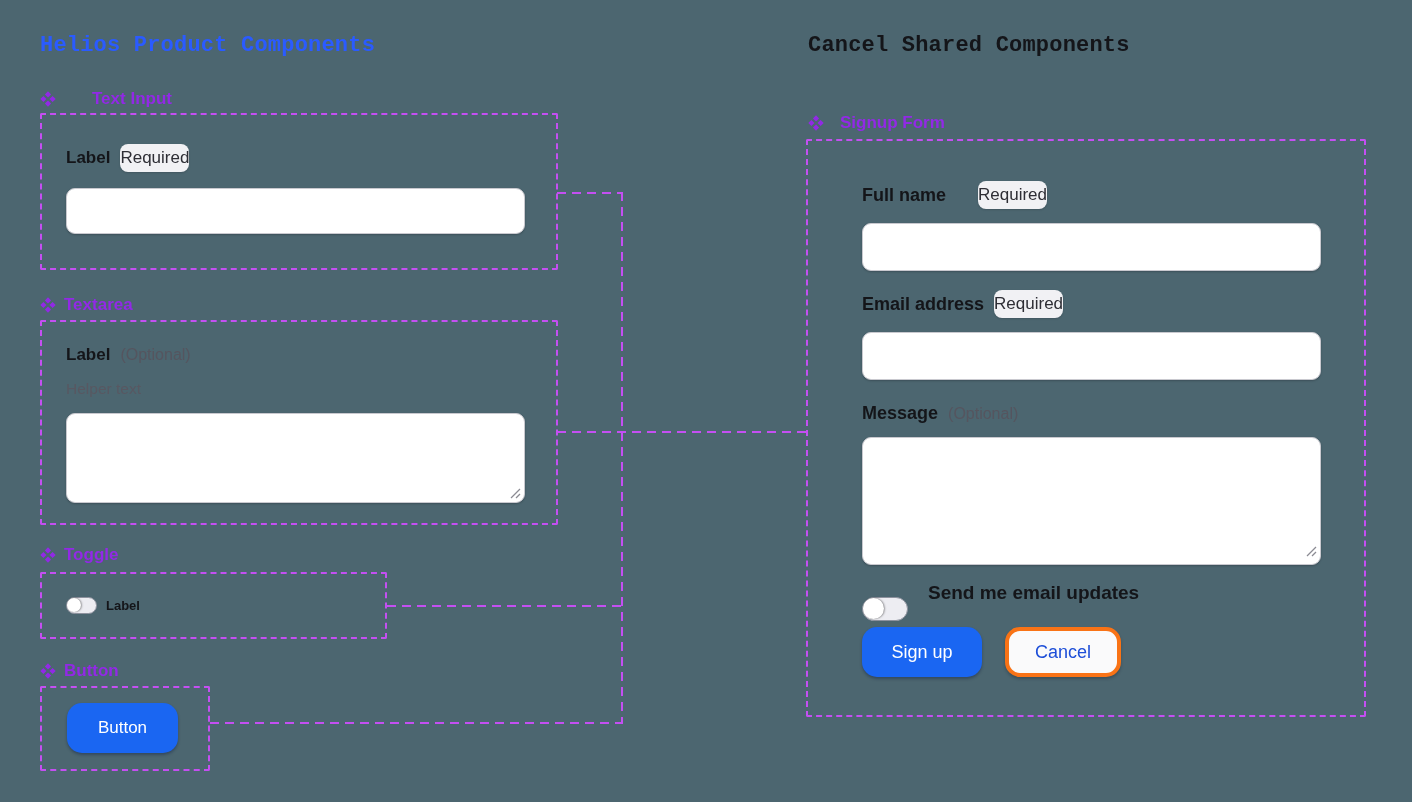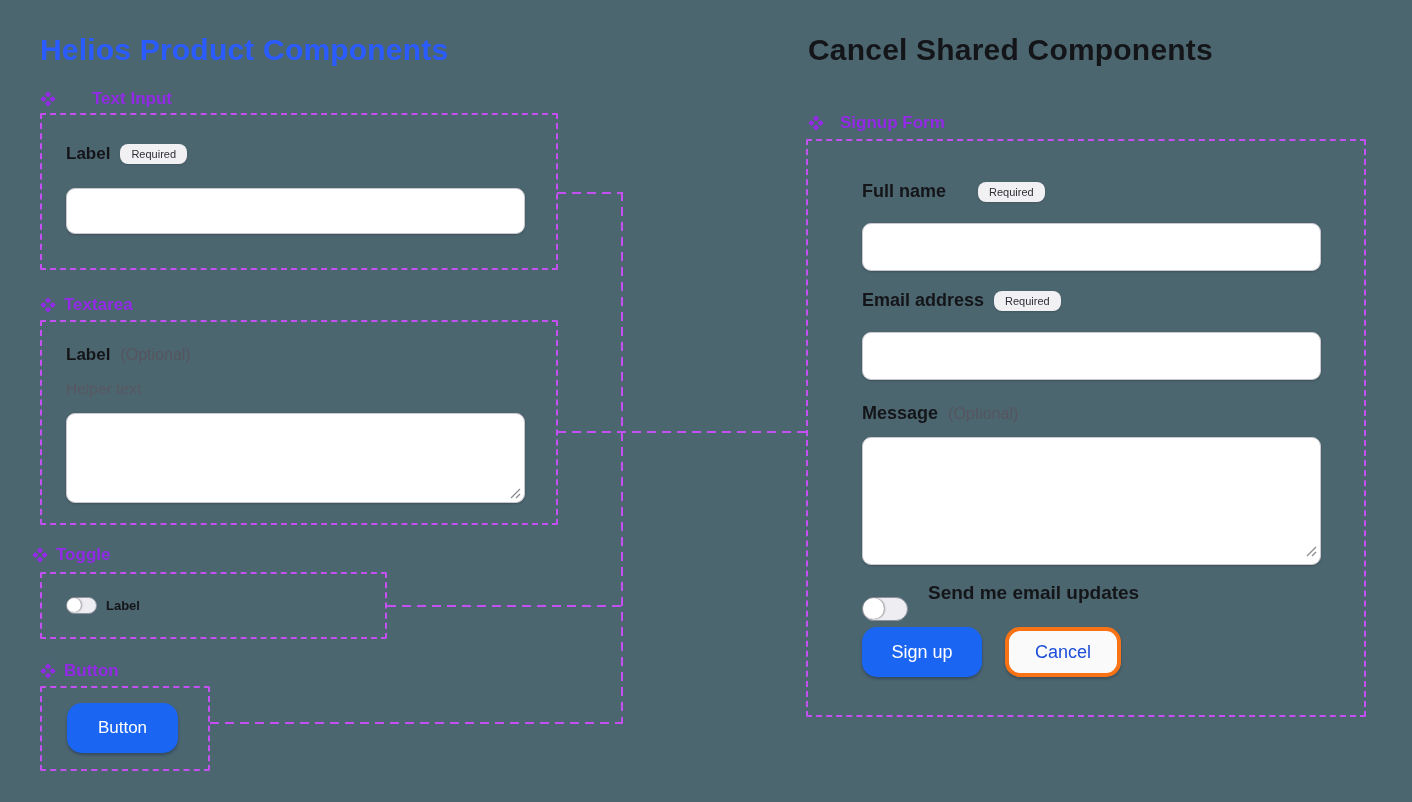--- a/index.html
+++ b/index.html
@@ -3,32 +3,32 @@
 <meta charset="utf-8">
 <style>
   html,body{margin:0;padding:0;}
   body{
     width:1412px;height:802px;position:relative;overflow:hidden;
     background:#4c6670;
     font-family:"Liberation Sans", sans-serif;
     color:#15161a;
   }
   .abs{position:absolute;}
-  .panel-title{font-size:30px;font-weight:bold;letter-spacing:.2px;}
+  .panel-title{font-size:22px;font-weight:bold;letter-spacing:.2px;font-family:Liberation Mono, monospace;}
   .sec-head{display:flex;align-items:center;gap:8px;color:#9229e6;font-size:17px;font-weight:bold;}
   .sec-head svg{display:block;}
   .dashed-box{position:absolute;border:2px dashed #c44ff2;box-sizing:border-box;border-radius:2px;}
   .label-row{display:flex;align-items:center;gap:10px;}
   .field-label{font-weight:bold;color:#141519;font-size:17px;}
   .field-label-lg{font-weight:bold;color:#141519;font-size:18px;}
   .optional{color:#55555f;font-weight:normal;font-size:16px;}
   .helper{color:#585862;font-size:15.5px;}
   .badge{
-    background:#f1f1f4;color:#2e2e35;border-radius:8px;padding:4px 11px;
-    font-size:11px;box-shadow:0 1px 2px rgba(20,20,30,.18);
+    background:#f1f1f4;color:#2e2e35;border-radius:8px;padding:4px 0;
+    font-size:17px;box-shadow:0 1px 2px rgba(20,20,30,.18);
   }
   .txt-field{
     position:absolute;background:#ffffff;border:1px solid #c9c9cf;border-radius:9px;
     box-shadow:0 1px 2px rgba(15,15,25,.25);box-sizing:border-box;
     font-family:"Liberation Sans",sans-serif;font-size:16px;padding:6px 12px;color:#15161a;
     resize:none;outline:none;
   }
   .grip{position:absolute;pointer-events:none;}
   .toggle{position:relative;background:#ededf2;border:1.5px solid #8e929e;box-sizing:border-box;}
   .toggle .knob{
@@ -93,21 +93,21 @@
 </div>
 <div class="abs helper" style="left:66px;top:380px;">Helper text</div>
 <textarea class="txt-field" style="left: 66px; top: 413px; width: 459px; height: 90px;"></textarea>
 <svg class="grip" style="left:508px;top:486px;" width="13" height="13" viewBox="0 0 13 13">
   <g stroke="#8b8b93" stroke-width="1.3">
     <line x1="3" y1="12" x2="12" y2="3"></line>
     <line x1="8" y1="12" x2="12" y2="8"></line>
   </g>
 </svg>
 
-<div class="abs sec-head" style="left:32px;top:545px;">
+<div class="abs sec-head" style="left:40px;top:545px;">
   <svg width="16" height="16" viewBox="0 0 16 16">
     <g fill="#9229e6">
       <path d="M8 0.3 L11.1 3.4 L8 6.5 L4.9 3.4 Z"></path>
       <path d="M12.6 4.9 L15.7 8 L12.6 11.1 L9.5 8 Z"></path>
       <path d="M8 9.5 L11.1 12.6 L8 15.7 L4.9 12.6 Z"></path>
       <path d="M3.4 4.9 L6.5 8 L3.4 11.1 L0.3 8 Z"></path>
     </g>
   </svg>
   <span>Toggle</span>
 </div>

